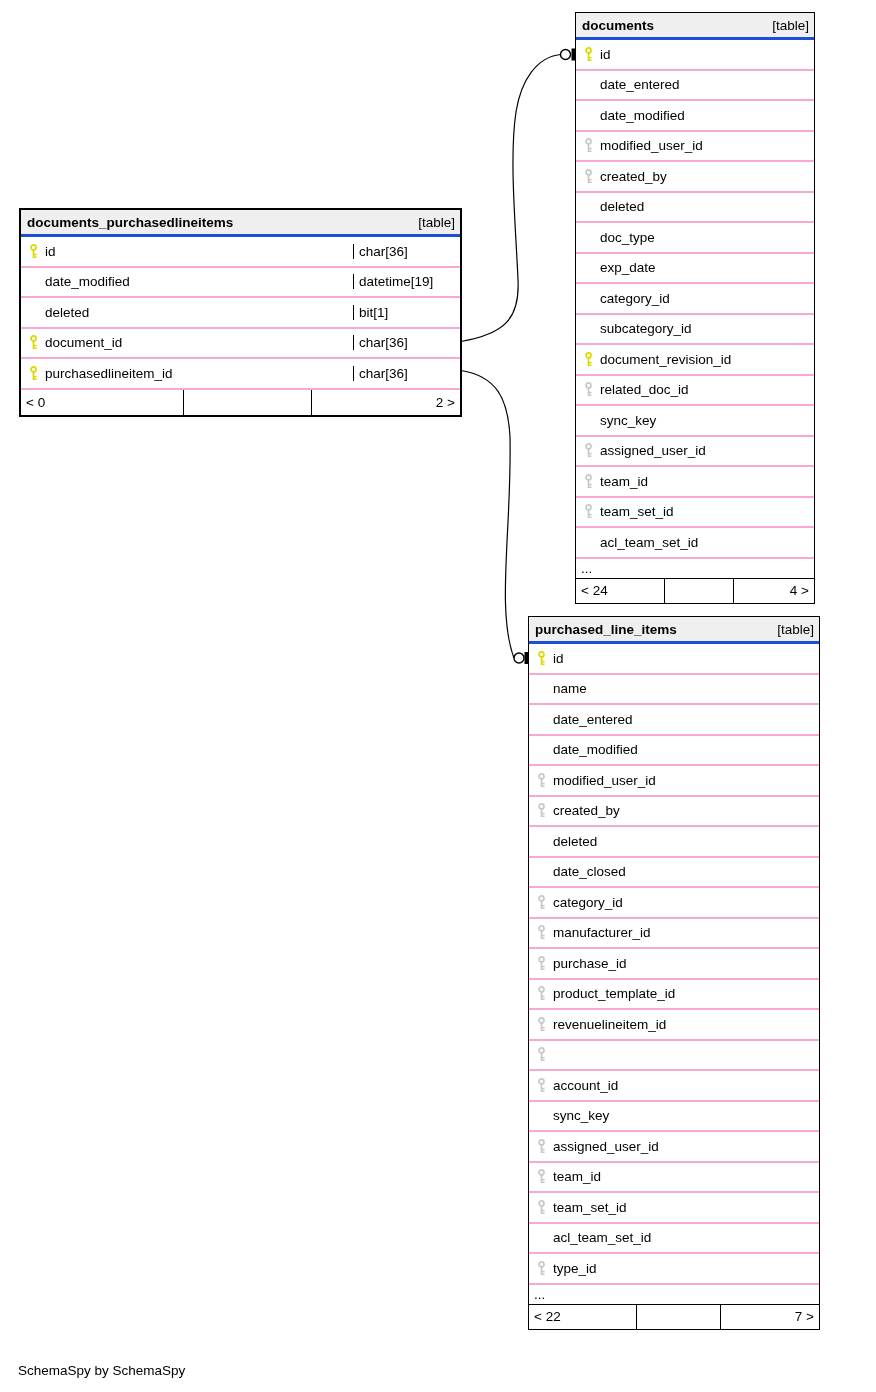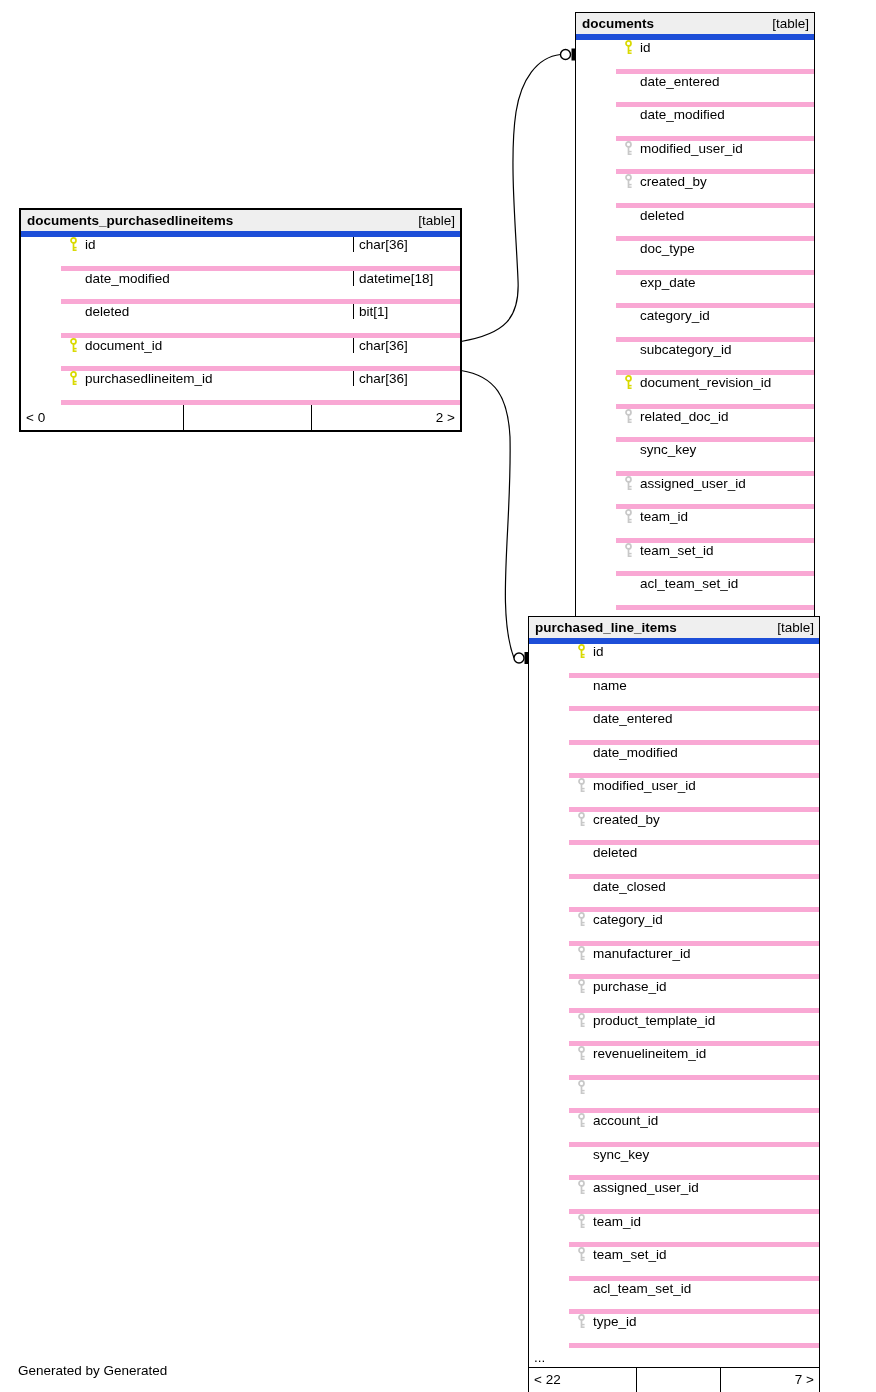--- a/index.html
+++ b/index.html
@@ -4,24 +4,24 @@
 <style>
   html,body{margin:0;padding:0;background:#ffffff;}
   body{width:876px;height:1392px;position:relative;font-family:"Liberation Sans",sans-serif;color:#000;}
   .canvas{position:absolute;left:0;top:0;width:876px;height:1392px;}
   .rel-svg{position:absolute;left:0;top:0;z-index:0;}
   .tnode{position:absolute;background:#fff;border:1px solid #000;box-sizing:border-box;z-index:1;font-size:13.5px;}
   .tnode.focal{border-width:2px;}
   #t0{left:19px;top:208px;width:443px;}
   #t1{left:575px;top:12px;width:240px;}
   #t2{left:528px;top:616px;width:292px;}
-  .thead{background:#efefef;border-bottom:6px solid #1d4ed8;display:flex;justify-content:space-between;align-items:center;height:27px;padding:0 5px 0 6px;box-sizing:border-box;}
+  .thead{background:#efefef;border-bottom:3px solid #1d4ed8;display:flex;justify-content:space-between;align-items:center;height:27px;padding:0 5px 0 6px;box-sizing:border-box;}
   .ttitle{font-weight:bold;white-space:nowrap;}
   .ttag{font-weight:normal;white-space:nowrap;}
-  .trow{display:flex;align-items:flex-start;height:28.5px;border-bottom:5px solid #f9a8d4;margin-left:40px;}
+  .trow{display:flex;align-items:center;height:28.5px;border-bottom:2px solid #f9a8d4;}
   .keycell{width:24px;display:flex;align-items:center;justify-content:center;flex:none;}
   .cname{flex:1;display:flex;align-items:center;white-space:nowrap;overflow:hidden;}
   .ctype{width:107px;flex:none;border-left:1px solid #000;display:flex;align-items:center;padding-left:5px;box-sizing:border-box;white-space:nowrap;}
   .erow{height:19px;border-bottom:1px solid #000;display:flex;align-items:center;padding-left:5px;}
   .tfoot{display:flex;height:24px;align-items:stretch;}
   .focal .tfoot{height:25px;}
   .fcell{display:flex;align-items:center;box-sizing:border-box;}
   .fcell.fl{width:37%;padding-left:5px;}
   .fcell.fm{width:29%;border-left:1px solid #000;}
   .fcell.fr{flex:1;border-left:1px solid #000;justify-content:flex-end;padding-right:5px;}
@@ -58,21 +58,21 @@
             <line x1="5.5" y1="10.6" x2="8.6" y2="10.6" stroke="#d9d900" stroke-width="1.5"></line>
             <line x1="5.5" y1="13.2" x2="8.6" y2="13.2" stroke="#d9d900" stroke-width="1.5"></line>
           </svg>
         </span>
         <span class="cname">id</span>
         <span class="ctype">char[36]</span>
       </div>
       <div class="trow">
         <span class="keycell"></span>
         <span class="cname">date_modified</span>
-        <span class="ctype">datetime[18]</span>
+        <span class="ctype">datetime[19]</span>
       </div>
       <div class="trow">
         <span class="keycell"></span>
         <span class="cname">deleted</span>
         <span class="ctype">bit[1]</span>
       </div>
       <div class="trow">
         <span class="keycell">
           <svg width="11" height="15" viewBox="0 0 11 15">
             <circle cx="5.5" cy="3.4" r="2.5" fill="none" stroke="#d9d900" stroke-width="1.7"></circle>
@@ -425,14 +425,14 @@
         <span class="cname">type_id</span>
       </div>
       <div class="erow">...</div>
       <div class="tfoot">
         <span class="fcell fl">&lt; 22</span>
         <span class="fcell fm"></span>
         <span class="fcell fr">7 &gt;</span>
       </div>
     </div>
 
-  <div class="note">Generated by Generated</div>
+  <div class="note">SchemaSpy by SchemaSpy</div>
 </div>
 
 </body></html>

